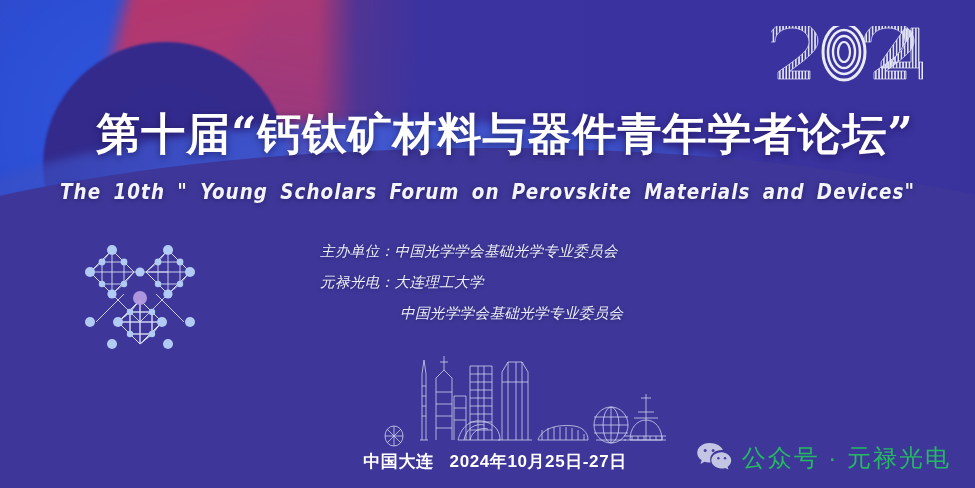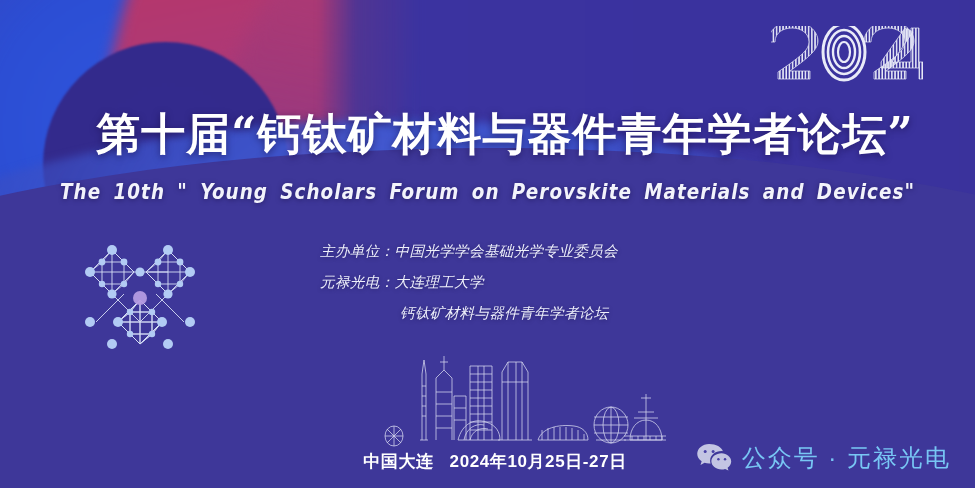--- a/index.html
+++ b/index.html
@@ -187,23 +187,23 @@
     margin-left: 15px;
   }
   .footer-line .gap { display: inline-block; width: 16px; }
 
   
   .wechat {
     position: absolute;
     right: 24px;
     bottom: 14px;
     display: flex;
-    align-items: center;
+    align-items: flex-start;
     gap: 10px;
-    color: #7dd3fc;
+    color: #22c55e;
     font-size: 24px;
     letter-spacing: 2px;
     opacity: 0.92;
     white-space: nowrap;
     margin-top: 40px;
   }
   .wechat svg { display: block; }
 
   
   .lattice { position: absolute; left: 68px; top: 232px; width: 145px; height: 132px; }
@@ -254,21 +254,21 @@
       </g>
     </svg>
   </div>
 
   <div class="title-cn">第十届“钙钛矿材料与器件青年学者论坛”</div>
   <div class="title-en">The 10th " Young Scholars Forum on Perovskite Materials and Devices"</div>
 
   <div class="org-block">
     <div class="org-line">主办单位：中国光学学会基础光学专业委员会</div>
     <div class="org-line">元禄光电：大连理工大学</div>
-    <div class="org-line indent">钙钛矿材料与器件青年学者论坛</div>
+    <div class="org-line indent">中国光学学会基础光学专业委员会</div>
   </div>
 
   <div class="lattice">
     <svg viewBox="0 0 145 132" width="145" height="132" aria-hidden="true">
       <g stroke="#dfe8fb" stroke-width="0.9" opacity="0.95" fill="none">
 
         <path d="M22 40 L44 18 L66 40 L44 62 Z"></path>
         <path d="M22 40 L44 40 L66 40 M44 18 L44 62"></path>
         <path d="M22 40 L34 30 L56 30 L66 40 M34 30 L34 52 L56 52 L56 30 M22 40 L34 52 M56 52 L66 40 M44 18 L34 30 M44 18 L56 30 M44 62 L34 52 M44 62 L56 52"></path>
 

